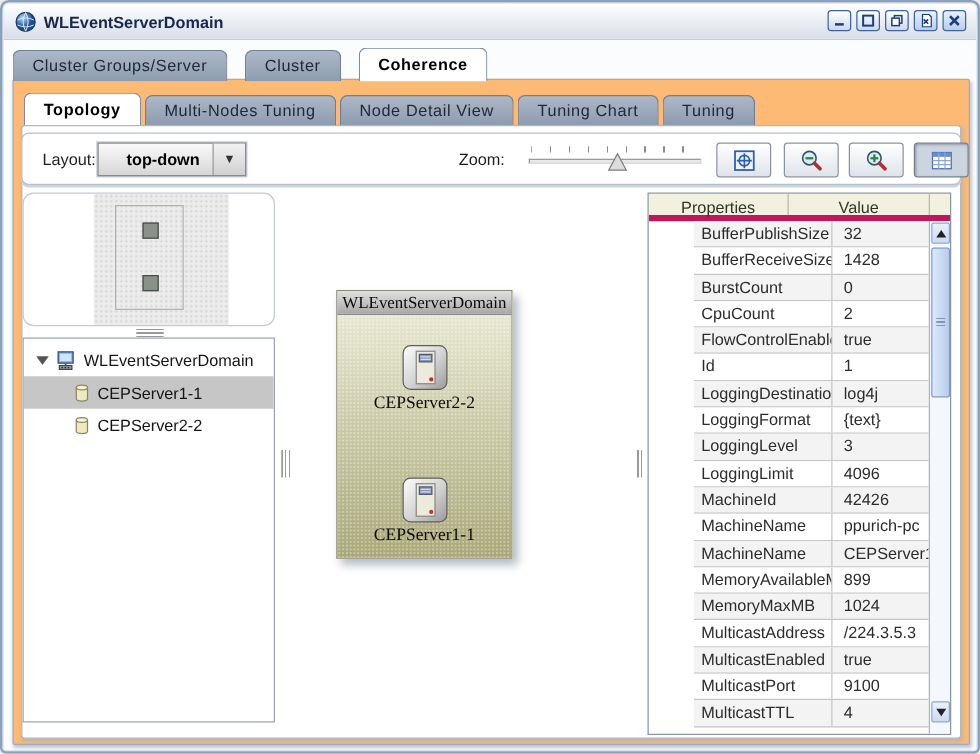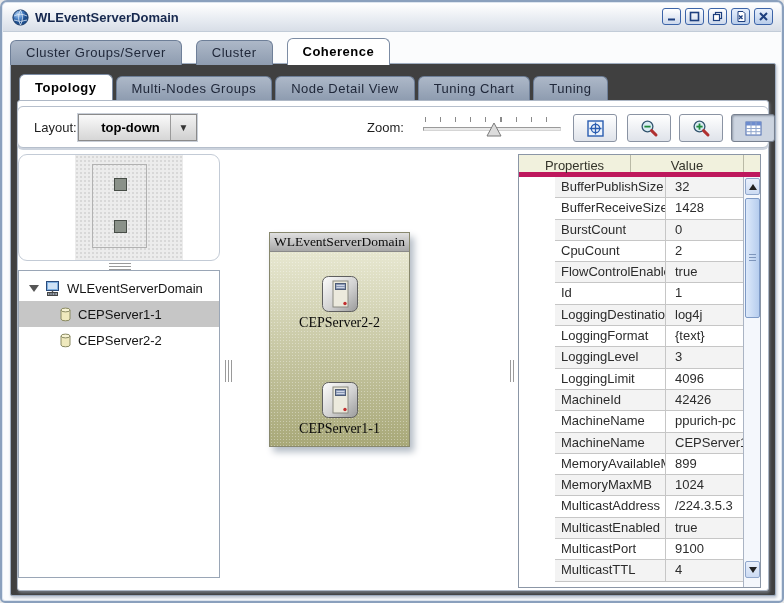--- a/index.html
+++ b/index.html
@@ -18,21 +18,21 @@
     background:linear-gradient(#ffffff,#cdd9ec); display:flex; align-items:center; justify-content:center; cursor:pointer;}
   .wbtn.blue{ background:linear-gradient(#e8f0fc,#b9cdea); }
   
   .main-tabs{ position:absolute; left:8px; top:36px; display:flex; gap:14px; z-index:3; align-items:flex-end;}
   .tab{ height:25px; line-height:24px; padding:0 15px; font-size:13px; letter-spacing:.5px; color:#20283a;
     background:linear-gradient(#adb8c8,#8e9cb0); border:1px solid #6e7f98; border-bottom:none;
     border-radius:6px 6px 0 0; cursor:pointer; white-space:nowrap;}
   .tab.active{ height:27px; line-height:26px; background:#ffffff; font-weight:bold; color:#000;
     border-color:#7c8ca4; position:relative; z-index:4;}
   
-  .content-panel{ position:absolute; left:8px; top:61px; width:766px; height:533px; background:#404040;
+  .content-panel{ position:absolute; left:8px; top:61px; width:766px; height:533px; background:#fdba74;
     border:1px solid #9fadc0; border-radius:2px; box-shadow:1px 2px 3px rgba(140,152,170,.55);}
   .sub-tabs{ position:absolute; left:8px; top:10px; display:flex; gap:3px; z-index:3; align-items:flex-end;}
   .sub-tabs .tab{ height:24px; line-height:23px; }
   .sub-tabs .tab.active{ height:26px; line-height:25px; }
   .tab-body{ position:absolute; left:6px; top:36px; width:752px; height:491px;
     border:1px solid #aeb8c6; border-radius:3px; background:#fff;
     box-shadow:1px 2px 3px rgba(160,170,185,.5);}
   
   .toolbar{ position:absolute; left:6px; top:42px; width:752px; height:42px; background:#fff;
     border:1px solid #b6bfcc; border-radius:6px; box-shadow:0 2px 0 #ccd3dd; z-index:2;}
@@ -162,21 +162,21 @@
   <div class="main-tabs">
     <div class="tab">Cluster Groups/Server</div>
     <div class="tab">Cluster</div>
     <div class="tab active">Coherence</div>
   </div>
 
   <div class="content-panel">
 
     <div class="sub-tabs">
       <div class="tab active">Topology</div>
-      <div class="tab">Multi-Nodes Groups</div>
+      <div class="tab">Multi-Nodes Tuning</div>
       <div class="tab">Node Detail View</div>
       <div class="tab">Tuning Chart</div>
       <div class="tab">Tuning</div>
     </div>
 
     <div class="tab-body"></div>
 
     <div class="toolbar">
       <span class="lbl" style="left:16px">Layout:</span>
       <div class="dropdown">

